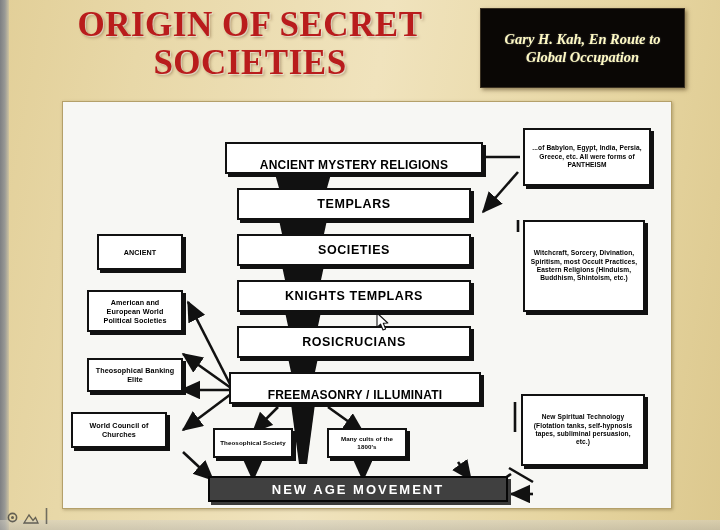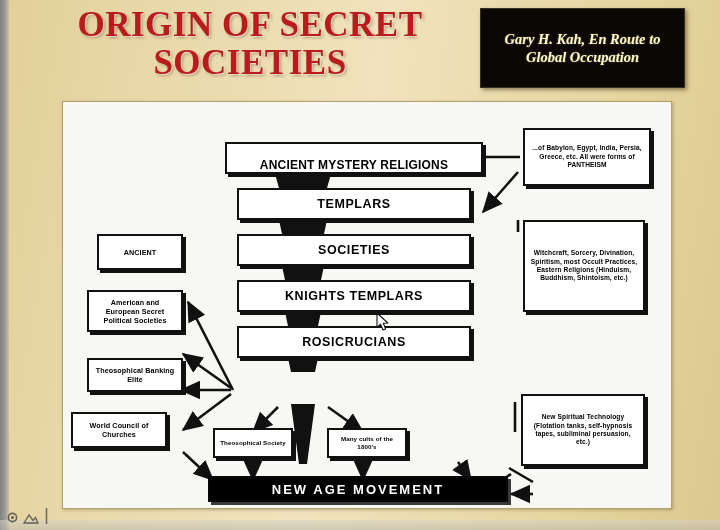--- a/index.html
+++ b/index.html
@@ -79,21 +79,21 @@
   .side{
     font-size:7.2px;line-height:9px;letter-spacing:.1px;padding:2px 4px;
   }
   .note{
     font-size:6.6px;line-height:8.4px;letter-spacing:.1px;padding:3px 5px;
   }
   .mini{
     font-size:6.2px;line-height:8px;letter-spacing:.1px;padding:2px 3px;
   }
   .terminal{
-    background:#000000;border:2px solid #070707;box-shadow:3px 3px 0 #3a3a3a;
+    background:#404040;border:2px solid #070707;box-shadow:3px 3px 0 #3a3a3a;
     color:#fff;font-size:13px;letter-spacing:2px;
   }
 
   
   .cursor{position:absolute;left:313px;top:210px;width:13px;height:19px;}
 
   
   .chrome{position:absolute;left:6px;bottom:6px;display:flex;align-items:flex-end;gap:4px;}
   .chrome .ic{opacity:.75;}
 </style>
@@ -164,27 +164,30 @@
       </div>
 
       <div class="bx spine" style="left:174px;top:224px;width:234px;height:32px;">
         <span>ROSICRUCIANS</span>
       </div>
 
       <div class="bx spine" style="left:174px;top:178px;width:234px;height:32px;">
         <span>KNIGHTS TEMPLARS</span>
       </div>
 
+      <div class="bx spine wide" style="left:166px;top:270px;width:252px;height:32px;">
+        <span>FREEMASONRY / ILLUMINATI</span>
+      </div>
 
       <div class="bx side" style="left:34px;top:132px;width:86px;height:36px;">
         <span>ANCIENT</span>
       </div>
 
       <div class="bx side" style="left:24px;top:188px;width:96px;height:42px;">
-        <span>American and European Secret Political Societies</span>
+        <span>American and European World Political Societies</span>
       </div>
 
       <div class="bx side" style="left:24px;top:256px;width:96px;height:34px;">
         <span>Theosophical Banking Elite</span>
       </div>
 
       <div class="bx side" style="left:8px;top:310px;width:96px;height:36px;">
         <span>World Council of Churches</span>
       </div>
 

